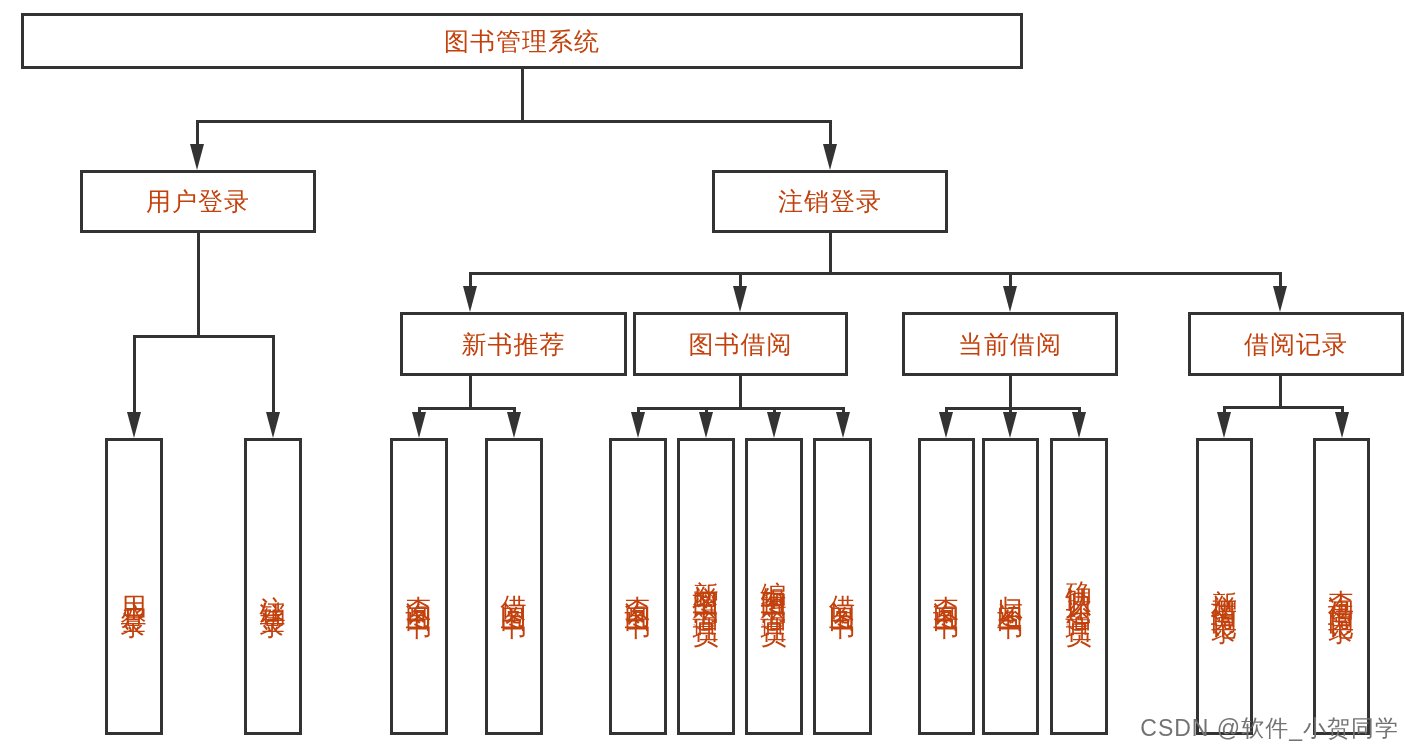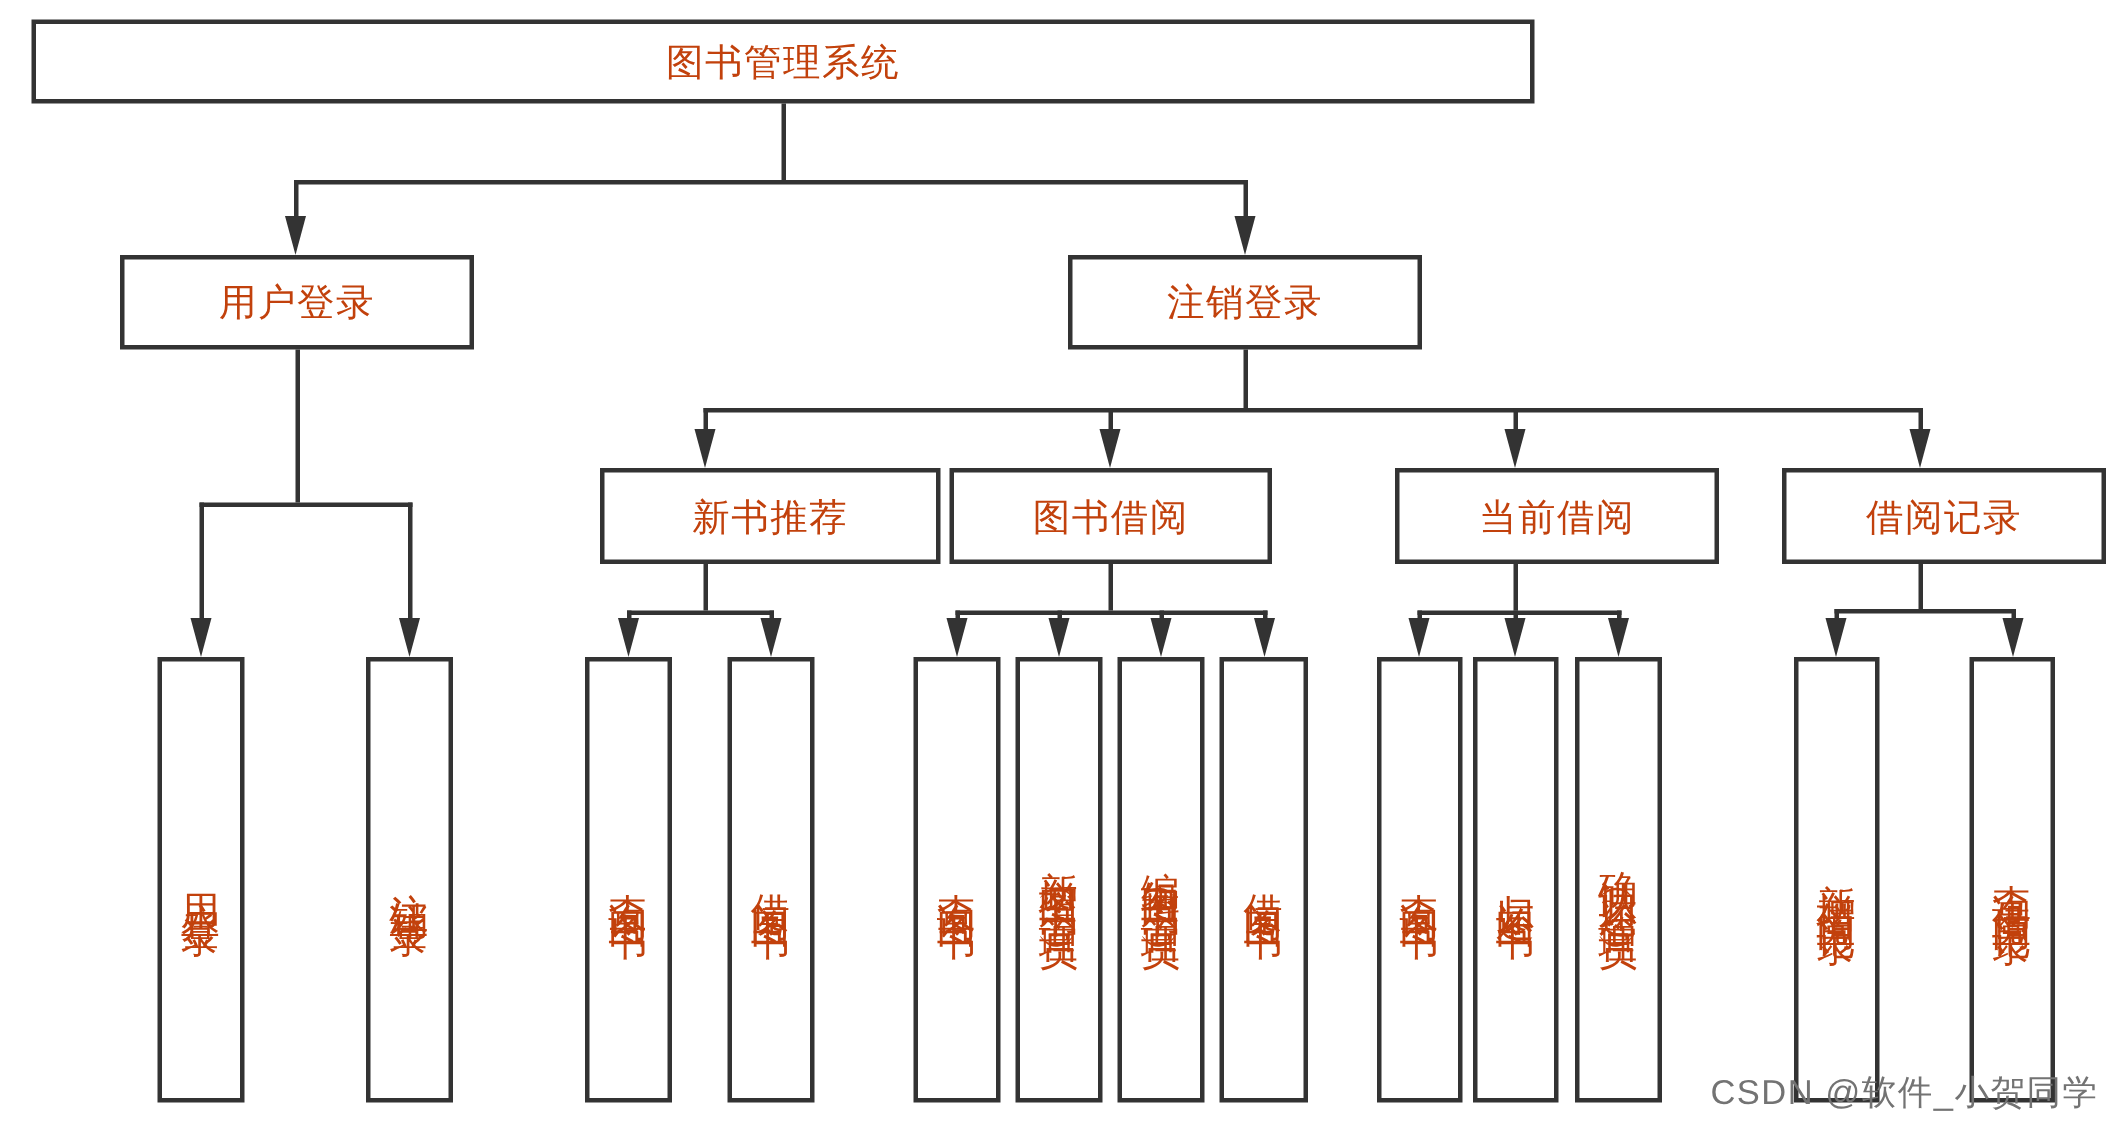--- a/index.html
+++ b/index.html
@@ -84,21 +84,21 @@
   <div class="arrow" style="left:1003px;top:286px;"></div>
   <div class="vl" style="left:1279px;top:272px;height:16px;"></div>
   <div class="arrow" style="left:1273px;top:286px;"></div>
 
   <div class="box hbox" style="left:363px;top:312px;width:227px;height:64px;margin-left:37px;">
     <span>新书推荐</span>
   </div>
   <div class="box hbox" style="left:633px;top:312px;width:215px;height:64px;">
     <span>图书借阅</span>
   </div>
-  <div class="box hbox" style="left:902px;top:312px;width:216px;height:64px;margin-left:28px;">
+  <div class="box hbox" style="left:902px;top:312px;width:216px;height:64px;">
     <span>当前借阅</span>
   </div>
   <div class="box hbox" style="left:1148px;top:312px;width:216px;height:64px;margin-left:40px;">
     <span>借阅记录</span>
   </div>
 
   <div class="vl" style="left:469px;top:376px;height:31px;"></div>
   <div class="hl" style="left:418px;top:407px;width:98px;"></div>
   <div class="vl" style="left:418px;top:407px;height:8px;"></div>
   <div class="arrow" style="left:412px;top:412px;"></div>

